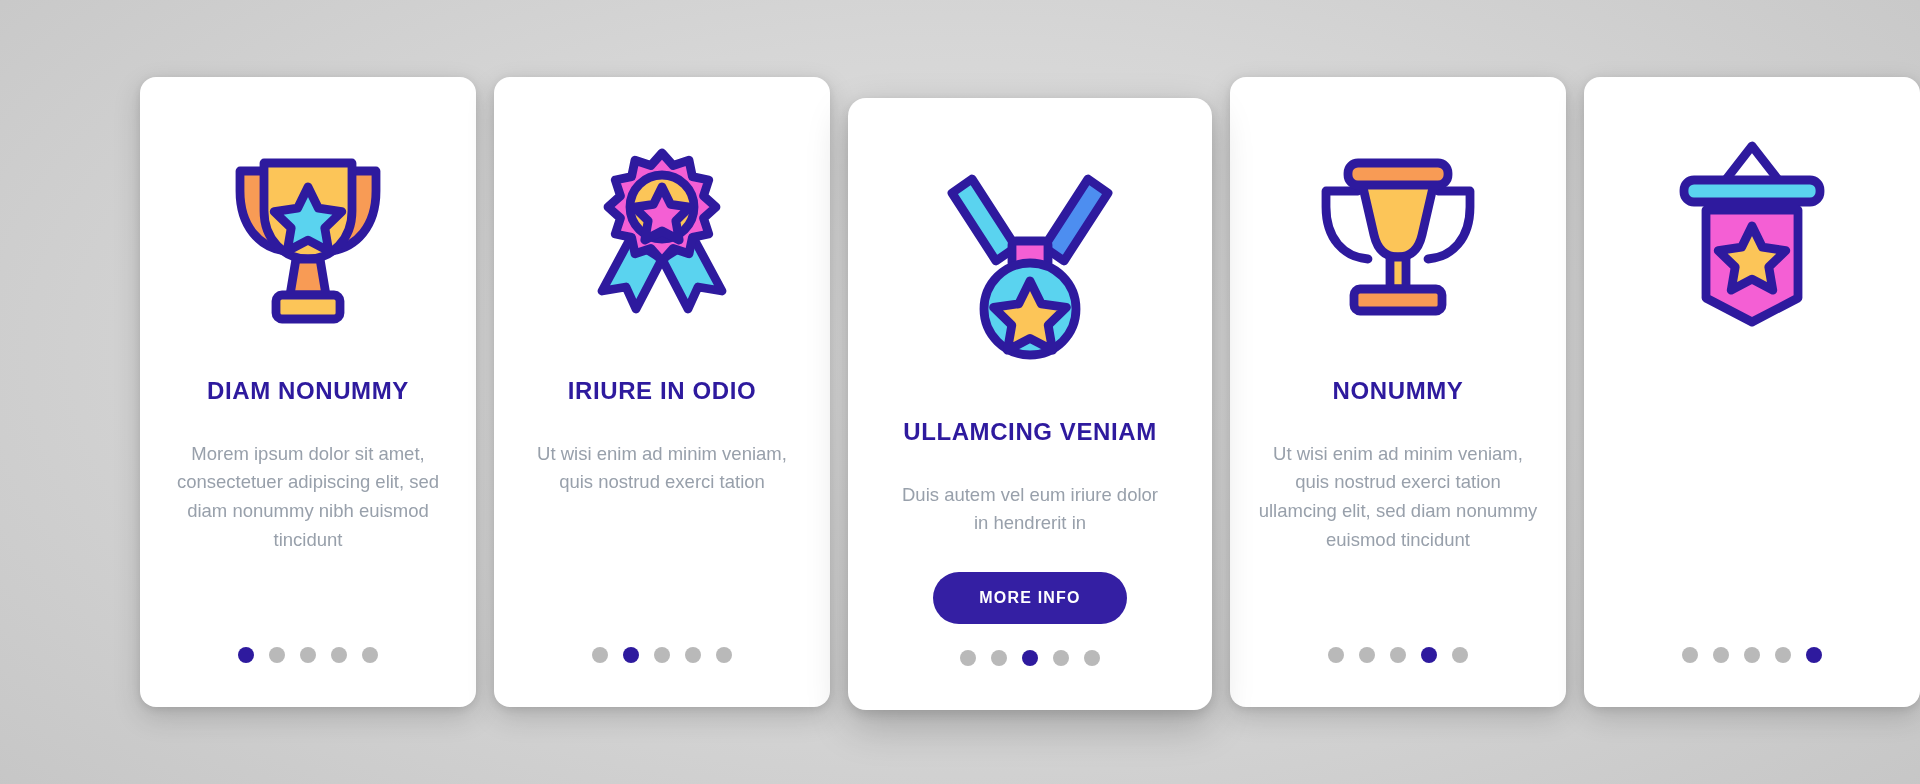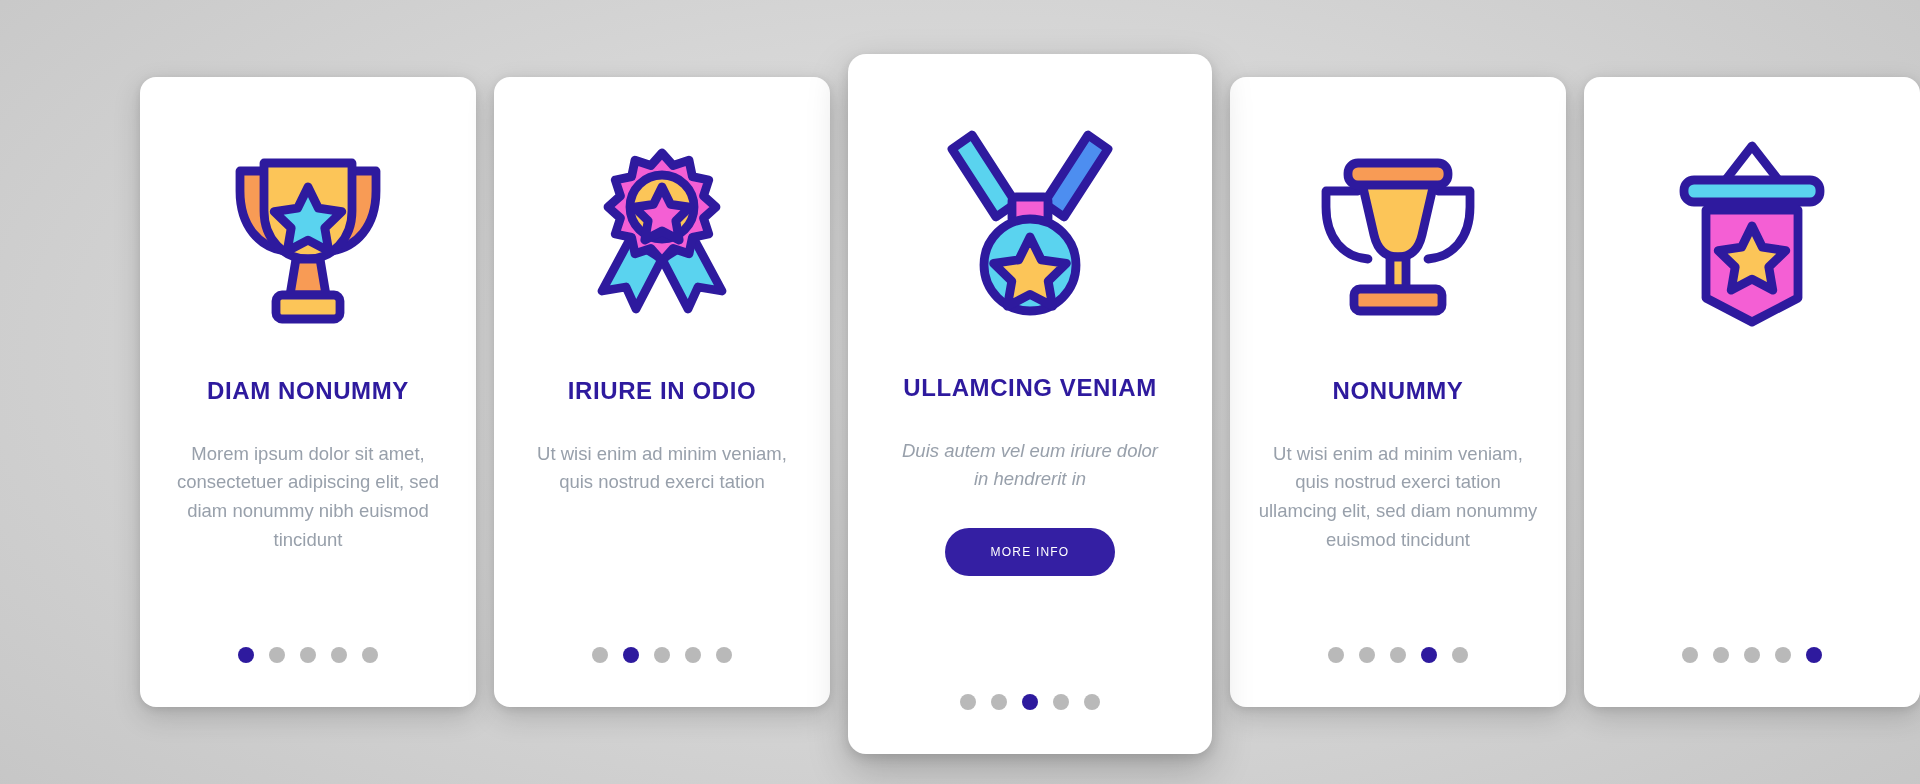--- a/index.html
+++ b/index.html
@@ -37,21 +37,21 @@
     border-radius: 16px;
     box-shadow: 0 10px 28px rgba(0,0,0,0.16), 0 2px 8px rgba(0,0,0,0.10);
     display: flex;
     flex-direction: column;
     align-items: center;
     padding: 0 26px;
   }
 
   .card.featured {
     width: 364px;
-    height: 700px;
+    height: 612px;
     border-radius: 18px;
     box-shadow: 0 16px 40px rgba(0,0,0,0.22), 0 4px 12px rgba(0,0,0,0.12);
     z-index: 5;
     margin-top: 24px;
   }
 
   .icon-wrap {
     height: 300px;
     width: 100%;
     display: flex;
@@ -75,31 +75,31 @@
 
   .card-body {
     margin-top: 34px;
     color: #98a0ab;
     font-size: 18.5px;
     line-height: 1.55;
     text-align: center;
     font-weight: 400;
     max-width: 285px;
   }
-  .card.featured .card-body { max-width: 260px; font-style: italic; }
+  .card.featured .card-body { max-width: 260px; }
 
   .more-info {
     margin-top: 34px;
     background: #341fa3;
     color: #ffffff;
     border: none;
     border-radius: 30px;
     padding: 17px 46px;
-    font-size: 12px;
-    font-weight: normal;
+    font-size: 16px;
+    font-weight: bold;
     letter-spacing: 1.2px;
     font-family: "Liberation Sans", sans-serif;
     cursor: pointer;
   }
 
   .dots {
     position: absolute;
     bottom: 44px;
     left: 0;
     right: 0;

